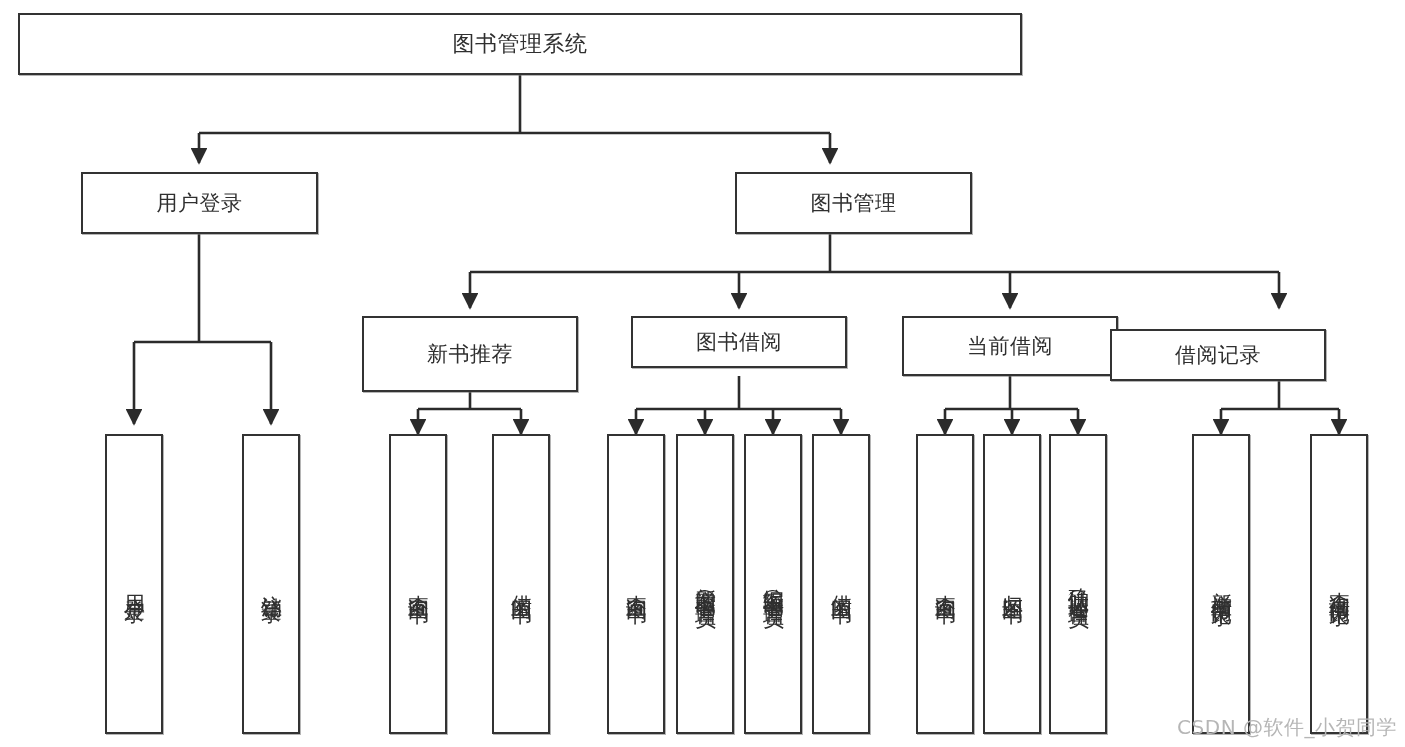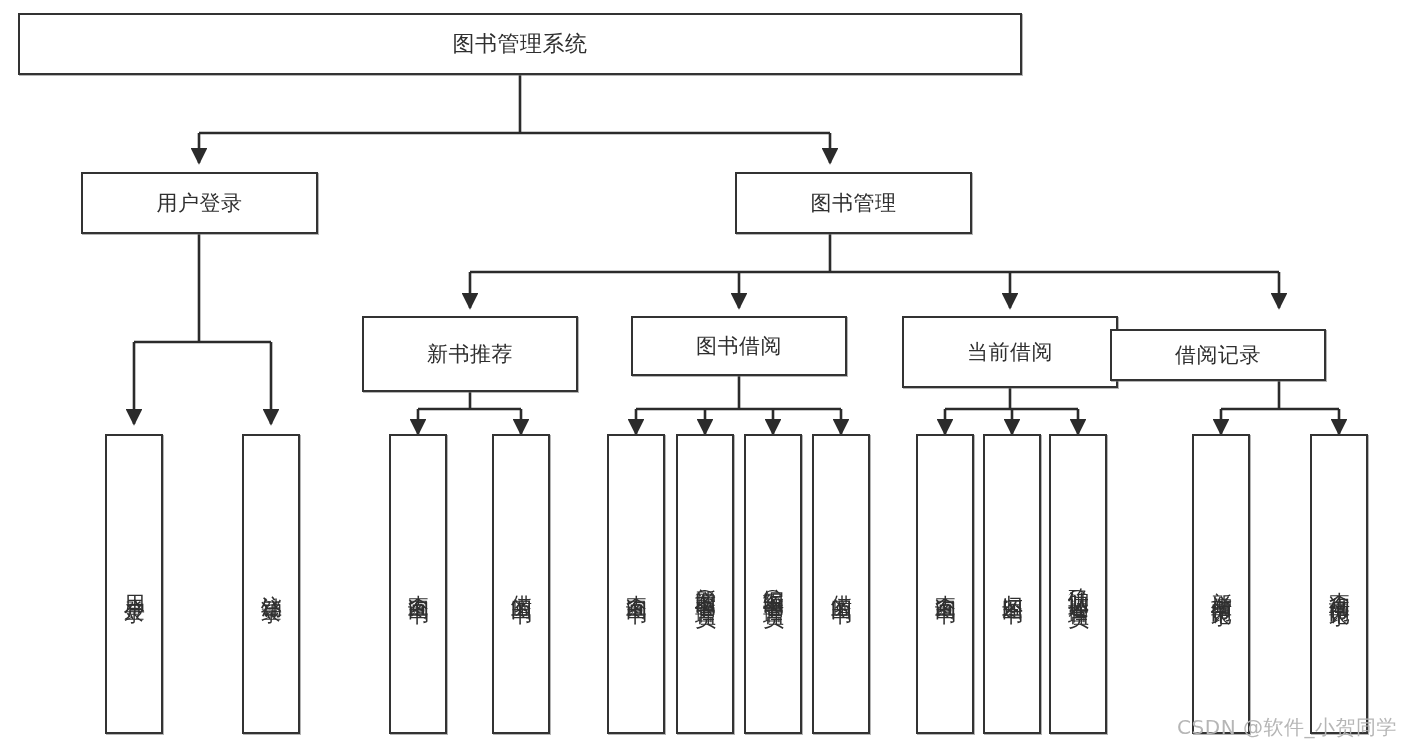--- a/index.html
+++ b/index.html
@@ -129,24 +129,24 @@
   <div class="node" style="left:81px; top:172px; width:237px; height:62px;">
     <span class="label">用户登录</span>
   </div>
   <div class="node" style="left:711px; top:172px; width:237px; height:62px;margin-left:24px;">
     <span class="label">图书管理</span>
   </div>
 
   <div class="node" style="left:362px; top:316px; width:216px; height:76px;">
     <span class="label">新书推荐</span>
   </div>
-  <div class="node" style="left:631px; top:316px; width:216px; height:60px;">
+  <div class="node" style="left:631px; top:316px; width:216px; height:52px;">
     <span class="label">图书借阅</span>
   </div>
-  <div class="node" style="left:902px; top:316px; width:216px; height:72px;">
+  <div class="node" style="left:902px; top:316px; width:216px; height:60px;">
     <span class="label">当前借阅</span>
   </div>
   <div class="node" style="left:1110px; top:316px; width:216px; height:52px;margin-top:13px;">
     <span class="label">借阅记录</span>
   </div>
 
   <div class="node vertical" style="left:105px; top:434px; width:58px; height:300px;">
     <span class="label">用户登录</span>
   </div>
   <div class="node vertical" style="left:242px; top:434px; width:58px; height:300px;">

